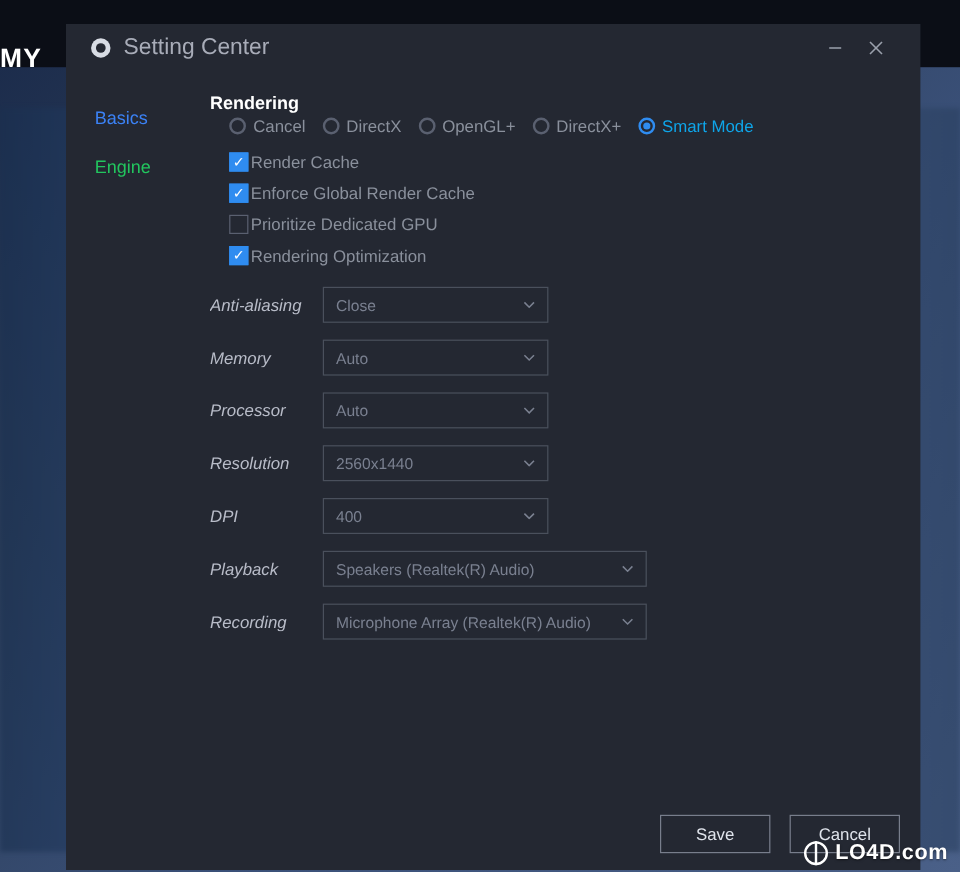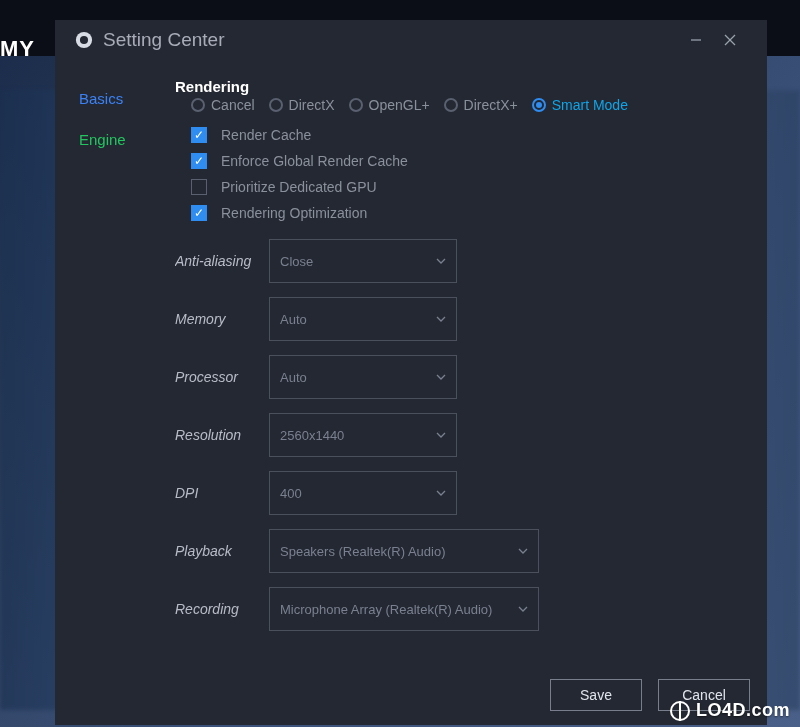--- a/index.html
+++ b/index.html
@@ -50,30 +50,30 @@
     .section-title { color: #fff; font-size: 15px; font-weight: 600; margin-bottom: 2px; }
 
     .radio-row { display: flex; align-items: center; gap: 14px; margin-left: 16px; margin-bottom: 14px; white-space: nowrap; }
     .radio { display: inline-flex; align-items: center; gap: 6px; color: #8a909c; font-size: 14px; cursor: pointer; }
     .radio .dot { width: 14px; height: 14px; border: 2px solid #5a6070; border-radius: 50%; position: relative; flex-shrink: 0; }
     .radio.checked { color: #0ea5e9; }
     .radio.checked .dot { border-color: #2f8cf0; }
     .radio.checked .dot::after { content: ""; position: absolute; inset: 2px; background: #2f8cf0; border-radius: 50%; }
 
     .check-col { display: flex; flex-direction: column; gap: 10px; margin-left: 16px; margin-bottom: 18px; }
-    .check { display: inline-flex; align-items: center; gap: 14px; color: #8a909c; font-size: 14px; cursor: pointer; }
+    .check { display: inline-flex; align-items: center; gap: 2px; color: #8a909c; font-size: 14px; cursor: pointer; }
     .check .box { width: 16px; height: 16px; border: 1.5px solid #5a6070; display: flex; align-items: center; justify-content: center; flex-shrink: 0; }
     .check.checked .box { background: #2f8cf0; border-color: #2f8cf0; }
     .check.checked .box::after { content: "✓"; color: #fff; font-size: 12px; line-height: 1; }
 
     .form-rows { display: flex; flex-direction: column; gap: 14px; }
     .form-row { display: flex; align-items: center; }
     .form-label { width: 94px; flex-shrink: 0; color: #b8bcc8; font-size: 14px; overflow: hidden; white-space: nowrap; font-style: italic; }
     .select {
-      border: 1px solid #4a505c; height: 44px; display: flex; align-items: center;
+      border: 1px solid #4a505c; height: 30px; display: flex; align-items: center;
       padding: 0 10px; color: #7a8090; font-size: 13px; position: relative; cursor: pointer;
     }
     .select.short { width: 188px; }
     .select.wide { width: 270px; }
     .select .caret { margin-left: auto; }
     .select .caret svg { display: block; }
 
     .dialog-footer {
       height: 60px; display: flex; align-items: center; justify-content: flex-end;
       gap: 16px; padding-right: 17px;

